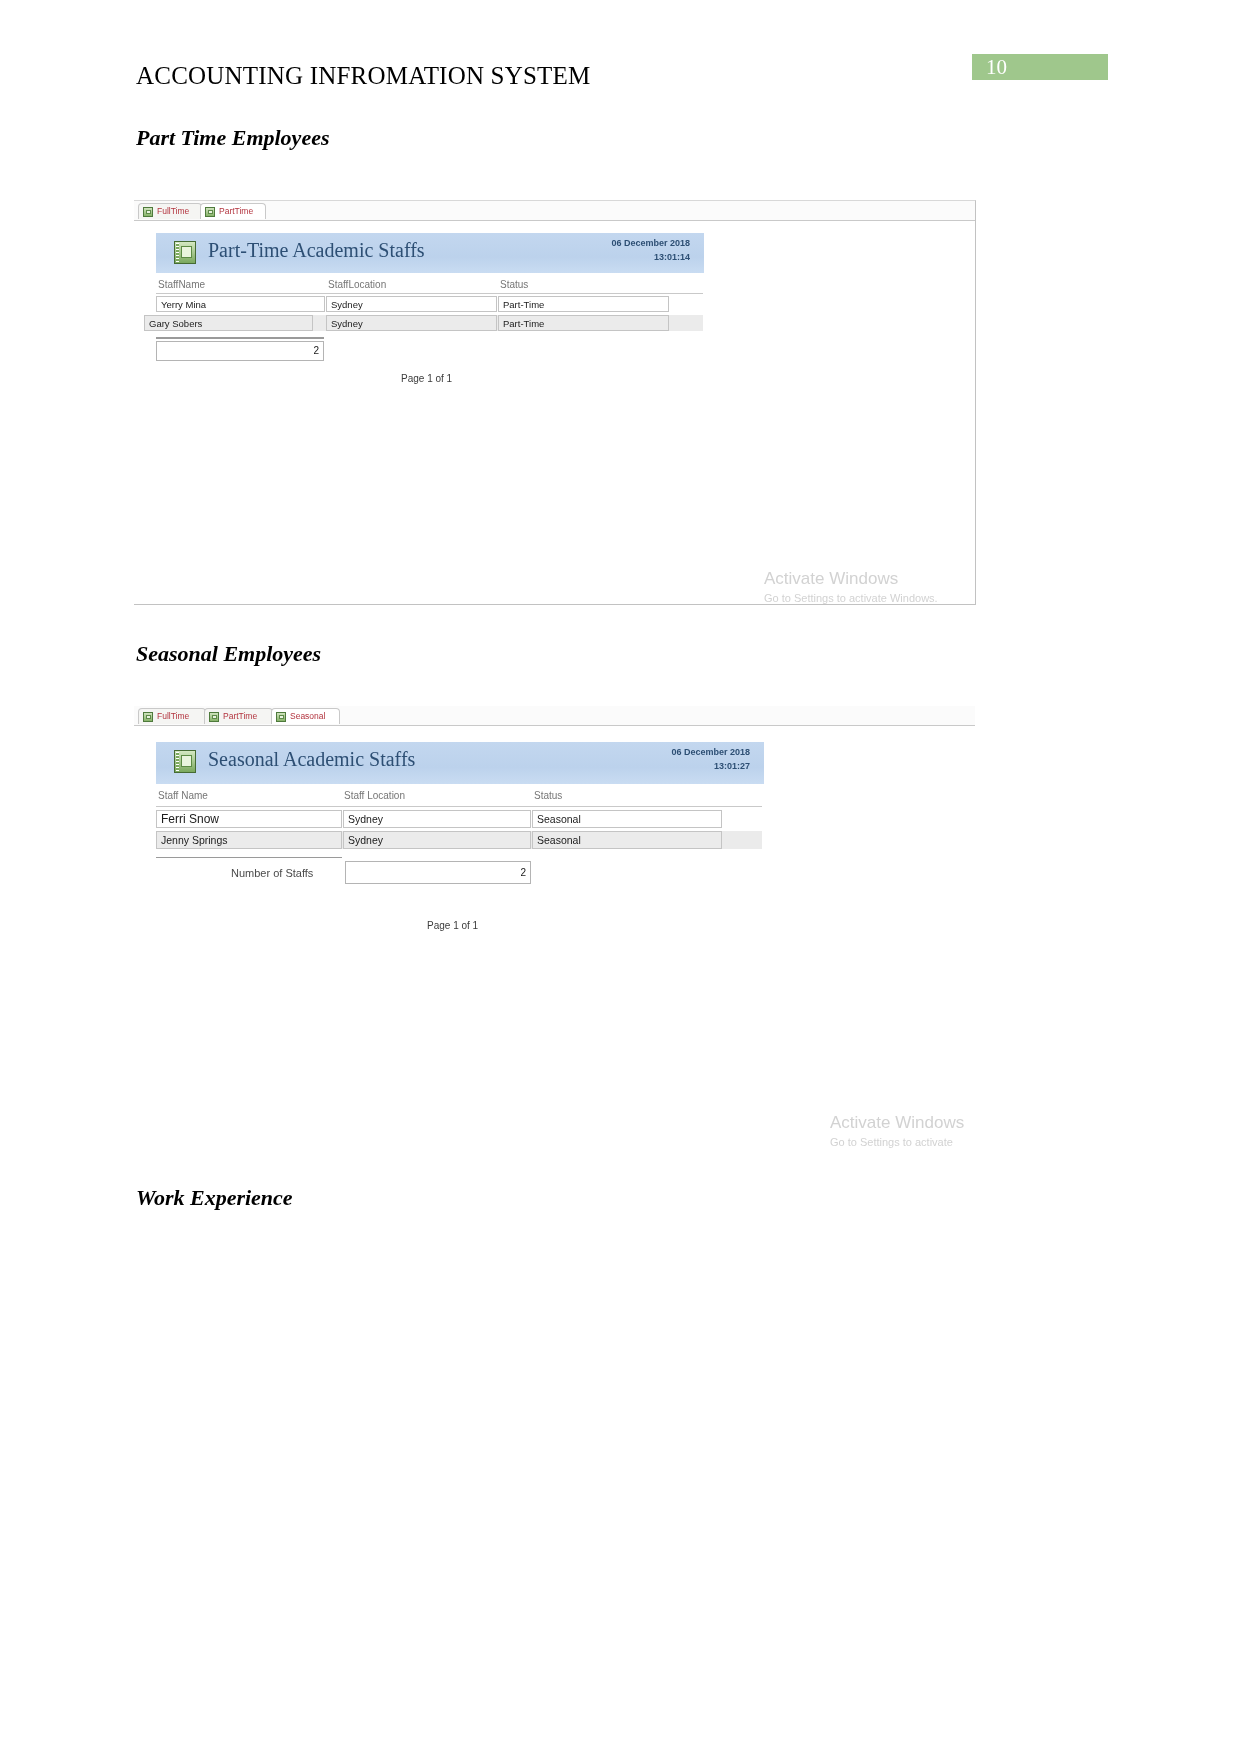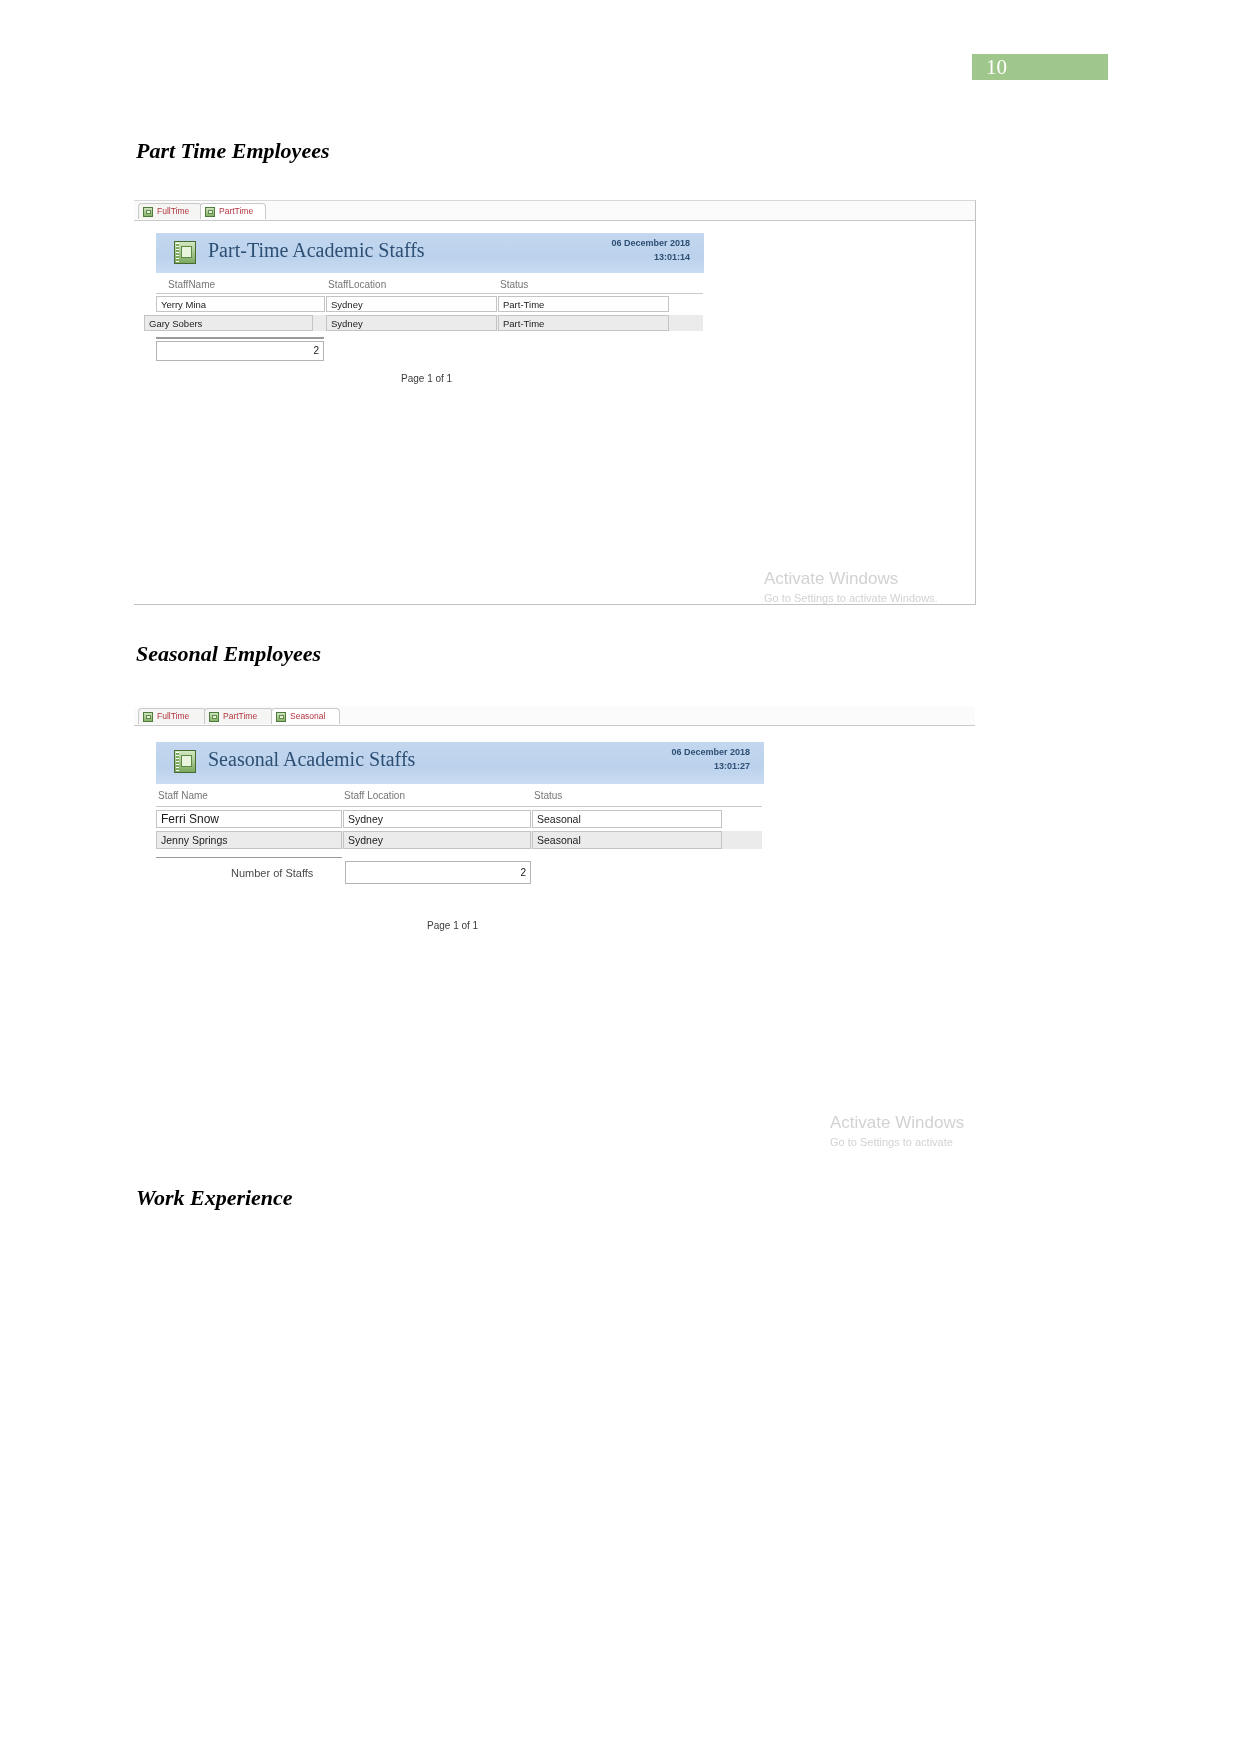--- a/index.html
+++ b/index.html
@@ -53,21 +53,21 @@
   .section-heading {
     position: absolute;
     left: 136px;
     font-family: "Liberation Serif", serif;
     font-weight: bold;
     font-style: italic;
     font-size: 22px;
     color: #000000;
     white-space: nowrap;
   }
-  #heading-part-time { top: 138px; }
+  #heading-part-time { top: 125px; }
   #heading-seasonal  { top: 641px; }
   #heading-work-exp  { top: 1185px; text-align: center; }
 
   
   .access-shot {
     position: absolute;
     background: #ffffff;
     font-family: "Liberation Sans", sans-serif;
   }
   #shot-parttime {
@@ -277,20 +277,21 @@
     white-space: nowrap;
   }
   .watermark .wm-title { font-size: 17px; display: block; }
   .watermark .wm-sub   { font-size: 11px; display: block; margin-top: 3px; }
   .wm-clip { position: absolute; overflow: hidden; }
 </style>
 </head>
 <body>
 
 <div class="doc-header">
+  <div class="doc-title">ACCOUNTING INFROMATION SYSTEM</div>
   <div class="page-badge">
     <span>10</span>
   </div>
 </div>
 
 <div class="section-heading" id="heading-part-time">Part Time Employees</div>
 <div class="section-heading" id="heading-seasonal">Seasonal Employees</div>
 <div class="section-heading" id="heading-work-exp">Work Experience</div>
 
 <div class="access-shot" id="shot-parttime">
@@ -306,21 +307,21 @@
     </div>
   </div>
 
   <div class="report-band" style="left:22px; top:32px; width:548px;">
     <span class="band-icon"></span>
     <span class="band-title">Part-Time Academic Staffs</span>
     <span class="band-date">06 December 2018</span>
     <span class="band-time">13:01:14</span>
   </div>
 
-  <div class="col-head" style="left:34px; top:78px;">StaffName</div>
+  <div class="col-head" style="left:24px; top:78px;">StaffName</div>
   <div class="col-head" style="left:194px; top:78px;">StaffLocation</div>
   <div class="col-head" style="left:366px; top:78px;">Status</div>
   <div class="head-rule" style="left:22px; top:92px; width:547px;"></div>
 
   <div class="cell" style="left:22px; top:95px; width:169px;">Yerry Mina</div>
   <div class="cell" style="left:192px; top:95px; width:171px;">Sydney</div>
   <div class="cell" style="left:364px; top:95px; width:171px;">Part-Time</div>
 
   <div class="row-band" style="left:22px; top:114px; width:547px;"></div>
   <div class="cell alt" style="left:10px; top:114px; width:169px;">Gary Sobers</div>

